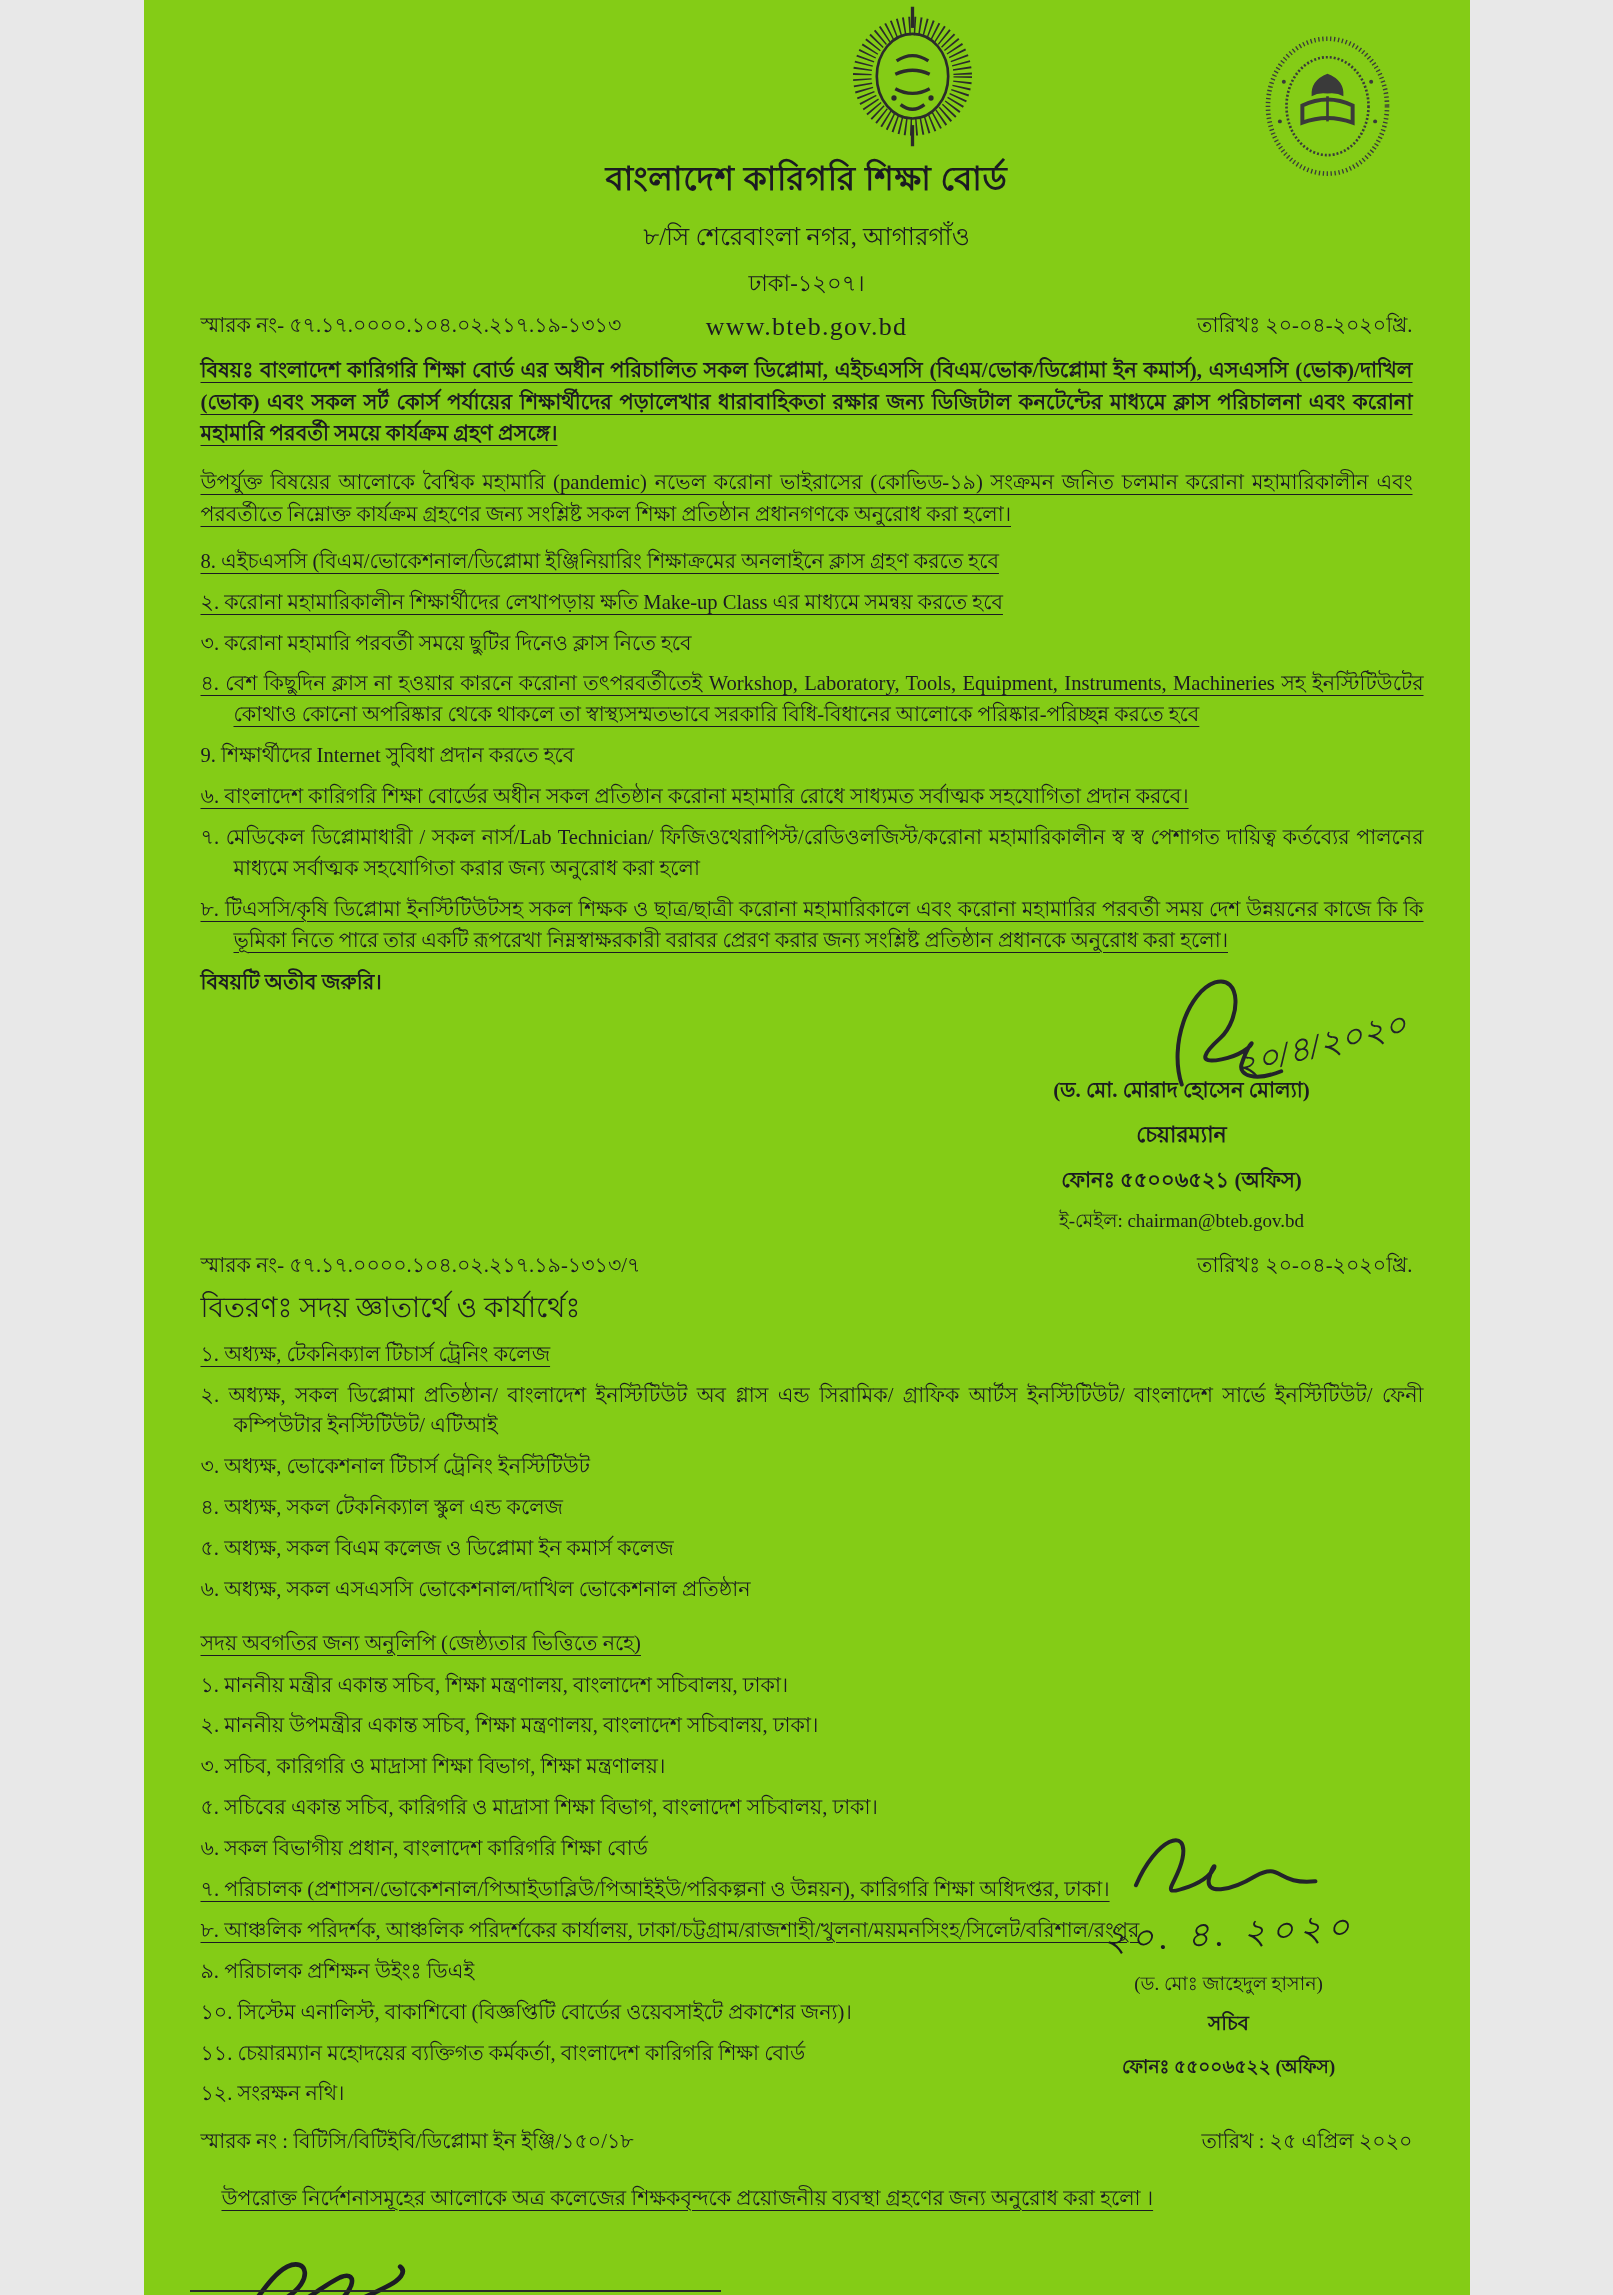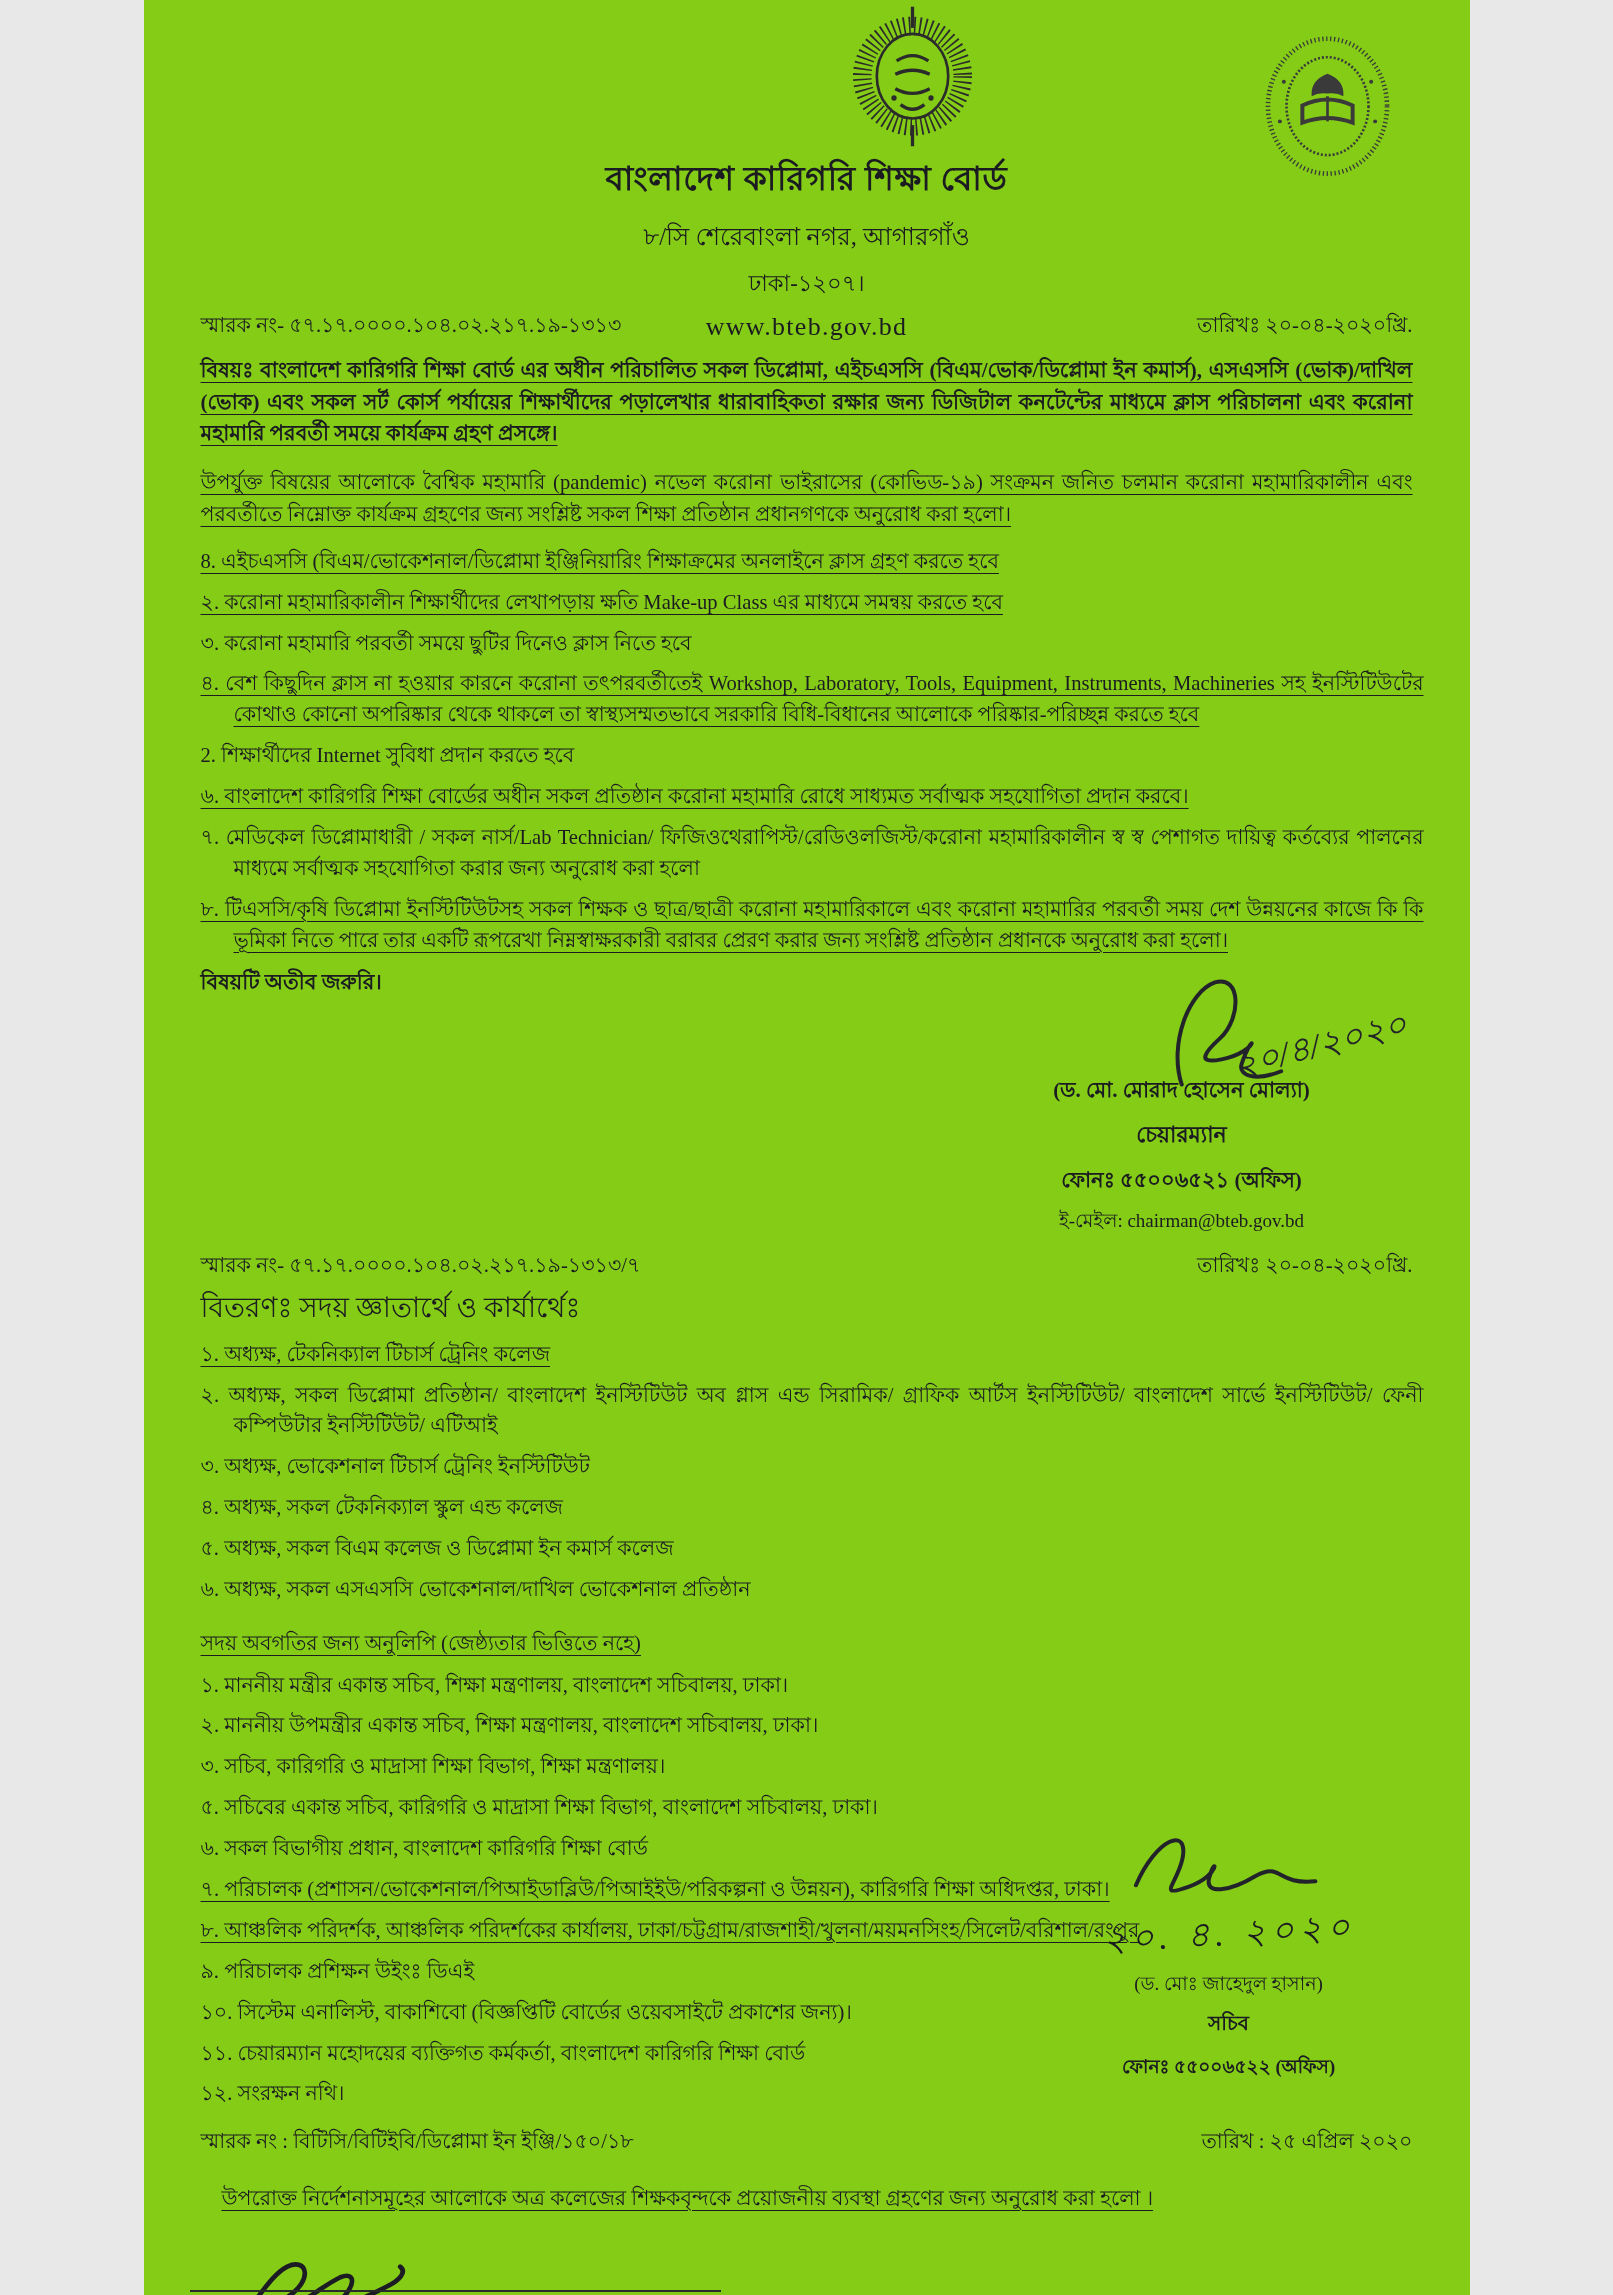--- a/index.html
+++ b/index.html
@@ -115,21 +115,21 @@
 
   <div class="subject u">বিষয়ঃ বাংলাদেশ কারিগরি শিক্ষা বোর্ড এর অধীন পরিচালিত সকল ডিপ্লোমা, এইচএসসি (বিএম/ভোক/ডিপ্লোমা ইন কমার্স), এসএসসি (ভোক)/দাখিল (ভোক) এবং সকল সর্ট কোর্স পর্যায়ের শিক্ষার্থীদের পড়ালেখার ধারাবাহিকতা রক্ষার জন্য ডিজিটাল কনটেন্টের মাধ্যমে ক্লাস পরিচালনা এবং করোনা মহামারি পরবর্তী সময়ে কার্যক্রম গ্রহণ প্রসঙ্গে।</div>
 
   <div class="intro u">উপর্যুক্ত বিষয়ের আলোকে বৈশ্বিক মহামারি (pandemic) নভেল করোনা ভাইরাসের (কোভিড-১৯) সংক্রমন জনিত চলমান করোনা মহামারিকালীন এবং পরবর্তীতে নিম্নোক্ত কার্যক্রম গ্রহণের জন্য সংশ্লিষ্ট সকল শিক্ষা প্রতিষ্ঠান প্রধানগণকে অনুরোধ করা হলো।</div>
 
   <div class="list">
     <div class="item u">8. এইচএসসি (বিএম/ভোকেশনাল/ডিপ্লোমা ইঞ্জিনিয়ারিং শিক্ষাক্রমের অনলাইনে ক্লাস গ্রহণ করতে হবে</div>
     <div class="item u">২. করোনা মহামারিকালীন শিক্ষার্থীদের লেখাপড়ায় ক্ষতি Make-up Class এর মাধ্যমে সমন্বয় করতে হবে</div>
     <div class="item">৩. করোনা মহামারি পরবর্তী সময়ে ছুটির দিনেও ক্লাস নিতে হবে</div>
     <div class="item u">৪. বেশ কিছুদিন ক্লাস না হওয়ার কারনে করোনা তৎপরবর্তীতেই Workshop, Laboratory, Tools, Equipment, Instruments, Machineries সহ ইনস্টিটিউটের কোথাও কোনো অপরিষ্কার থেকে থাকলে তা স্বাস্থ্যসম্মতভাবে সরকারি বিধি-বিধানের আলোকে পরিষ্কার-পরিচ্ছন্ন করতে হবে</div>
-    <div class="item">2. শিক্ষার্থীদের Internet সুবিধা প্রদান করতে হবে</div>
+    <div class="item">9. শিক্ষার্থীদের Internet সুবিধা প্রদান করতে হবে</div>
     <div class="item u">৬. বাংলাদেশ কারিগরি শিক্ষা বোর্ডের অধীন সকল প্রতিষ্ঠান করোনা মহামারি রোধে সাধ্যমত সর্বাত্মক সহযোগিতা প্রদান করবে।</div>
     <div class="item">৭. মেডিকেল ডিপ্লোমাধারী / সকল নার্স/Lab Technician/ ফিজিওথেরাপিস্ট/রেডিওলজিস্ট/করোনা মহামারিকালীন স্ব স্ব পেশাগত দায়িত্ব কর্তব্যের পালনের মাধ্যমে সর্বাত্মক সহযোগিতা করার জন্য অনুরোধ করা হলো</div>
     <div class="item u">৮. টিএসসি/কৃষি ডিপ্লোমা ইনস্টিটিউটসহ সকল শিক্ষক ও ছাত্র/ছাত্রী করোনা মহামারিকালে এবং করোনা মহামারির পরবর্তী সময় দেশ উন্নয়নের কাজে কি কি ভূমিকা নিতে পারে তার একটি রূপরেখা নিম্নস্বাক্ষরকারী বরাবর প্রেরণ করার জন্য সংশ্লিষ্ট প্রতিষ্ঠান প্রধানকে অনুরোধ করা হলো।</div>
   </div>
 
   <div class="urgency">বিষয়টি অতীব জরুরি।</div>
 
   <div class="chairman">
     <svg class="sig" width="285" height="133" viewBox="0 0 430 200" style="font-size:31px">
       <path d="M60 180 C40 120 70 40 110 26 C150 14 150 80 118 110 C96 130 80 150 120 142 C180 130 170 90 150 150 C146 166 170 176 210 160" fill="none" stroke="#23232b" stroke-width="6" stroke-linecap="round"></path>

